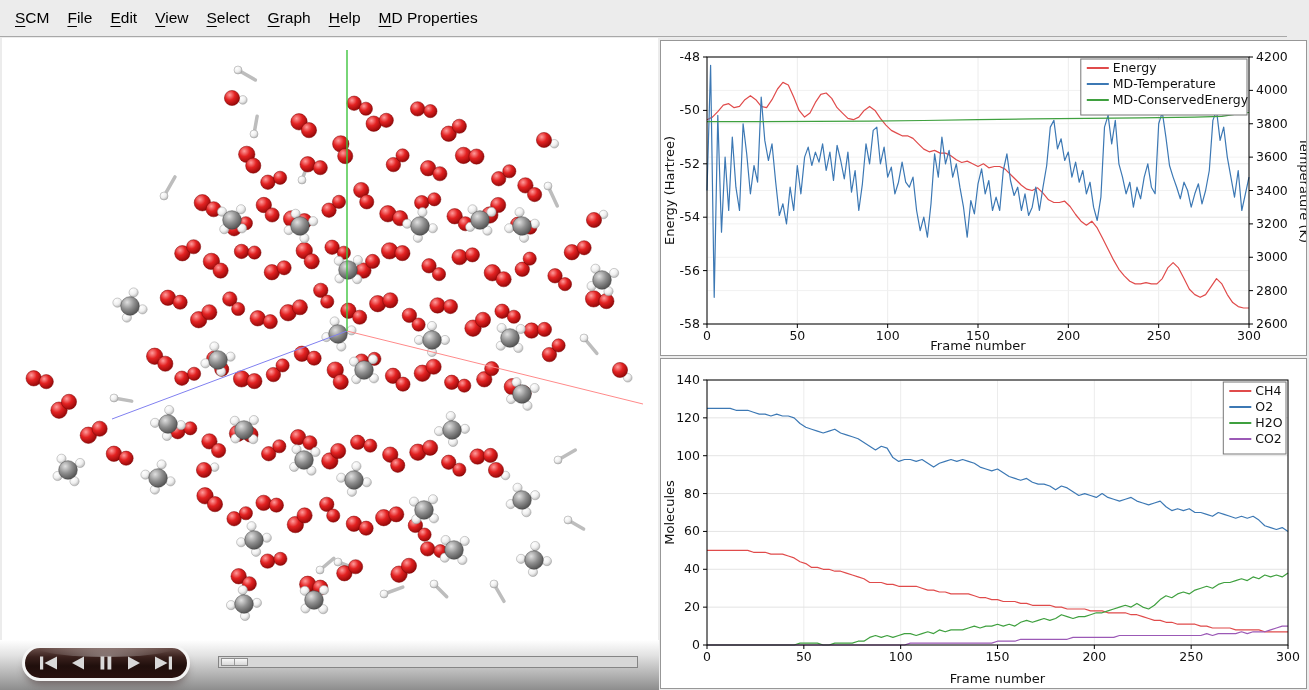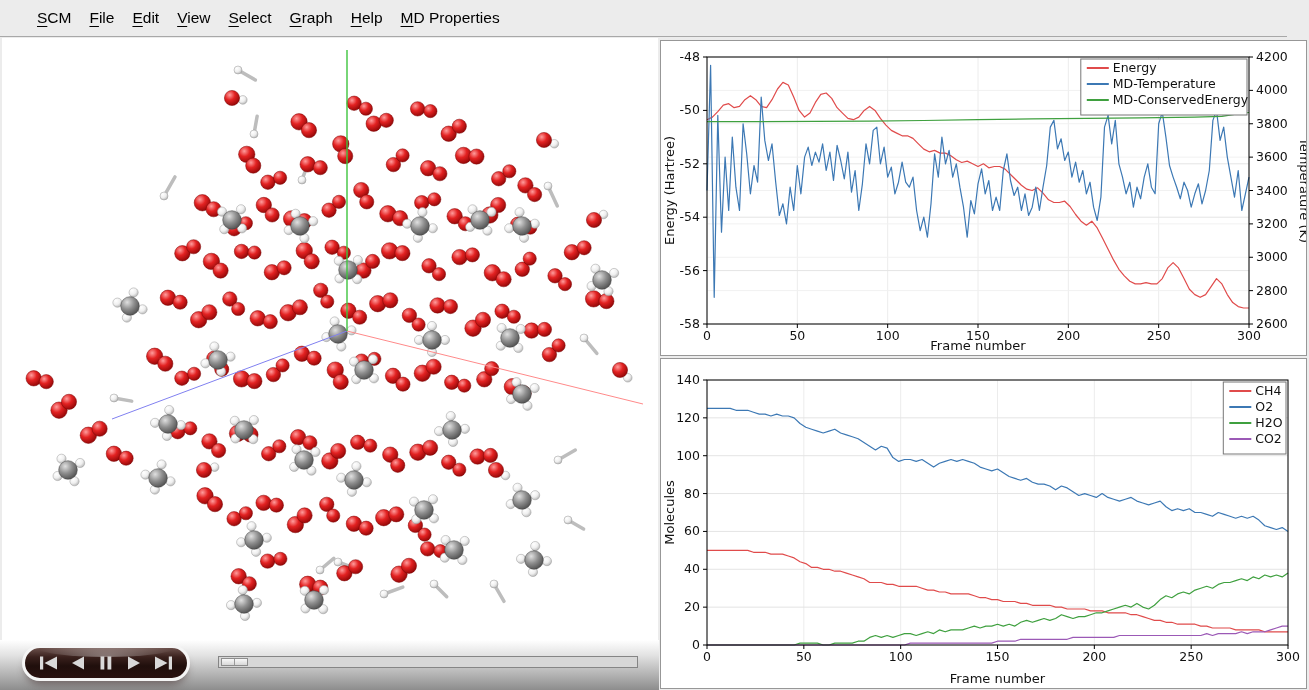--- a/index.html
+++ b/index.html
@@ -1,19 +1,19 @@
 <!DOCTYPE html>
 <html><head>
 <meta charset="utf-8">
 <style>
   html,body{margin:0;padding:0;width:1309px;height:690px;overflow:hidden;
     background:#ececec;font-family:"Liberation Sans",sans-serif;position:relative}
   #menubar{position:absolute;left:0;top:0;width:1287px;height:37px;background:#ececec;
     border-bottom:1px solid #a8a8a8;box-sizing:border-box;display:flex;align-items:center;
-    padding-left:28px}
+    padding-left:6px}
   .menu-item{font-size:15.5px;color:#000;padding:0 9px;white-space:nowrap;cursor:default}
   .menu-item .mn{text-decoration:underline;text-underline-offset:3px}
   #viewer{position:absolute;left:2px;top:38px;width:656px;height:602px;background:#ffffff}
   #viewer svg{display:block}
   #strip{position:absolute;left:0;top:640px;width:659px;height:50px;
     background:linear-gradient(180deg,#ffffff 0%,#e3e3e3 30%,#b2b2b2 70%,#8d8d8d 100%)}
   #pill{position:absolute;left:22px;top:5px;width:168px;height:36px;border-radius:20px;
     border:3px solid #f5f5f5;box-sizing:border-box;
     background:linear-gradient(180deg,#6b504b 0%,#3a211d 30%,#200f0c 60%,#2a1210 100%);
     box-shadow:0 7px 9px -4px rgba(70,50,50,.6);display:flex;align-items:center;

